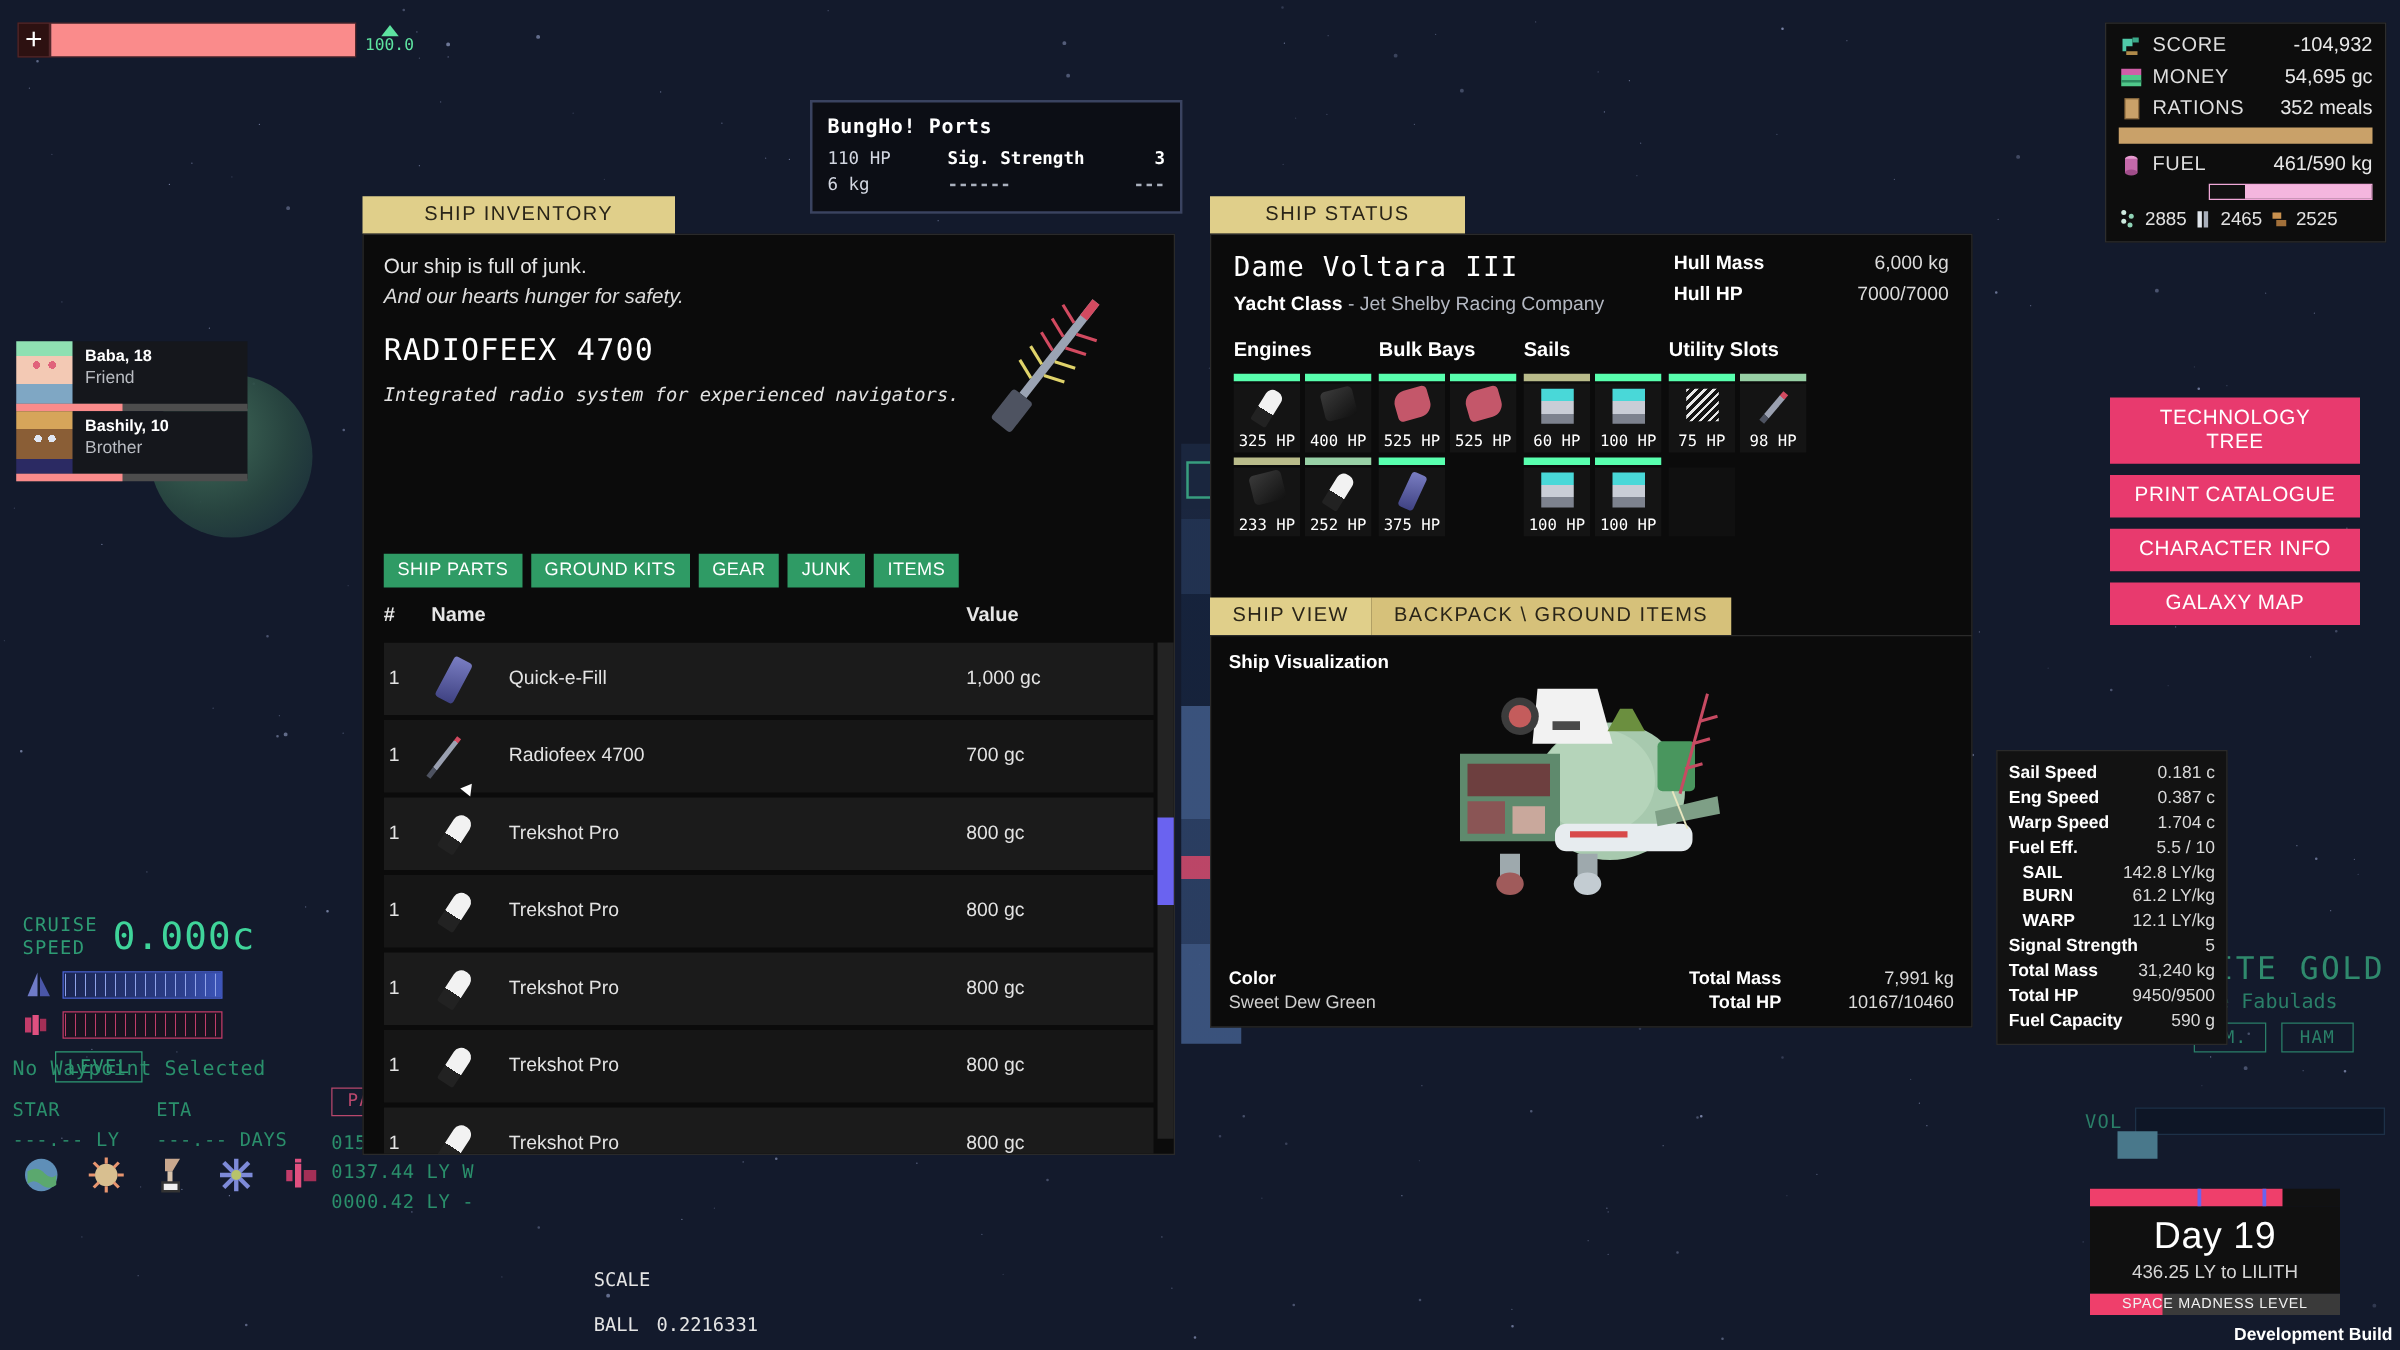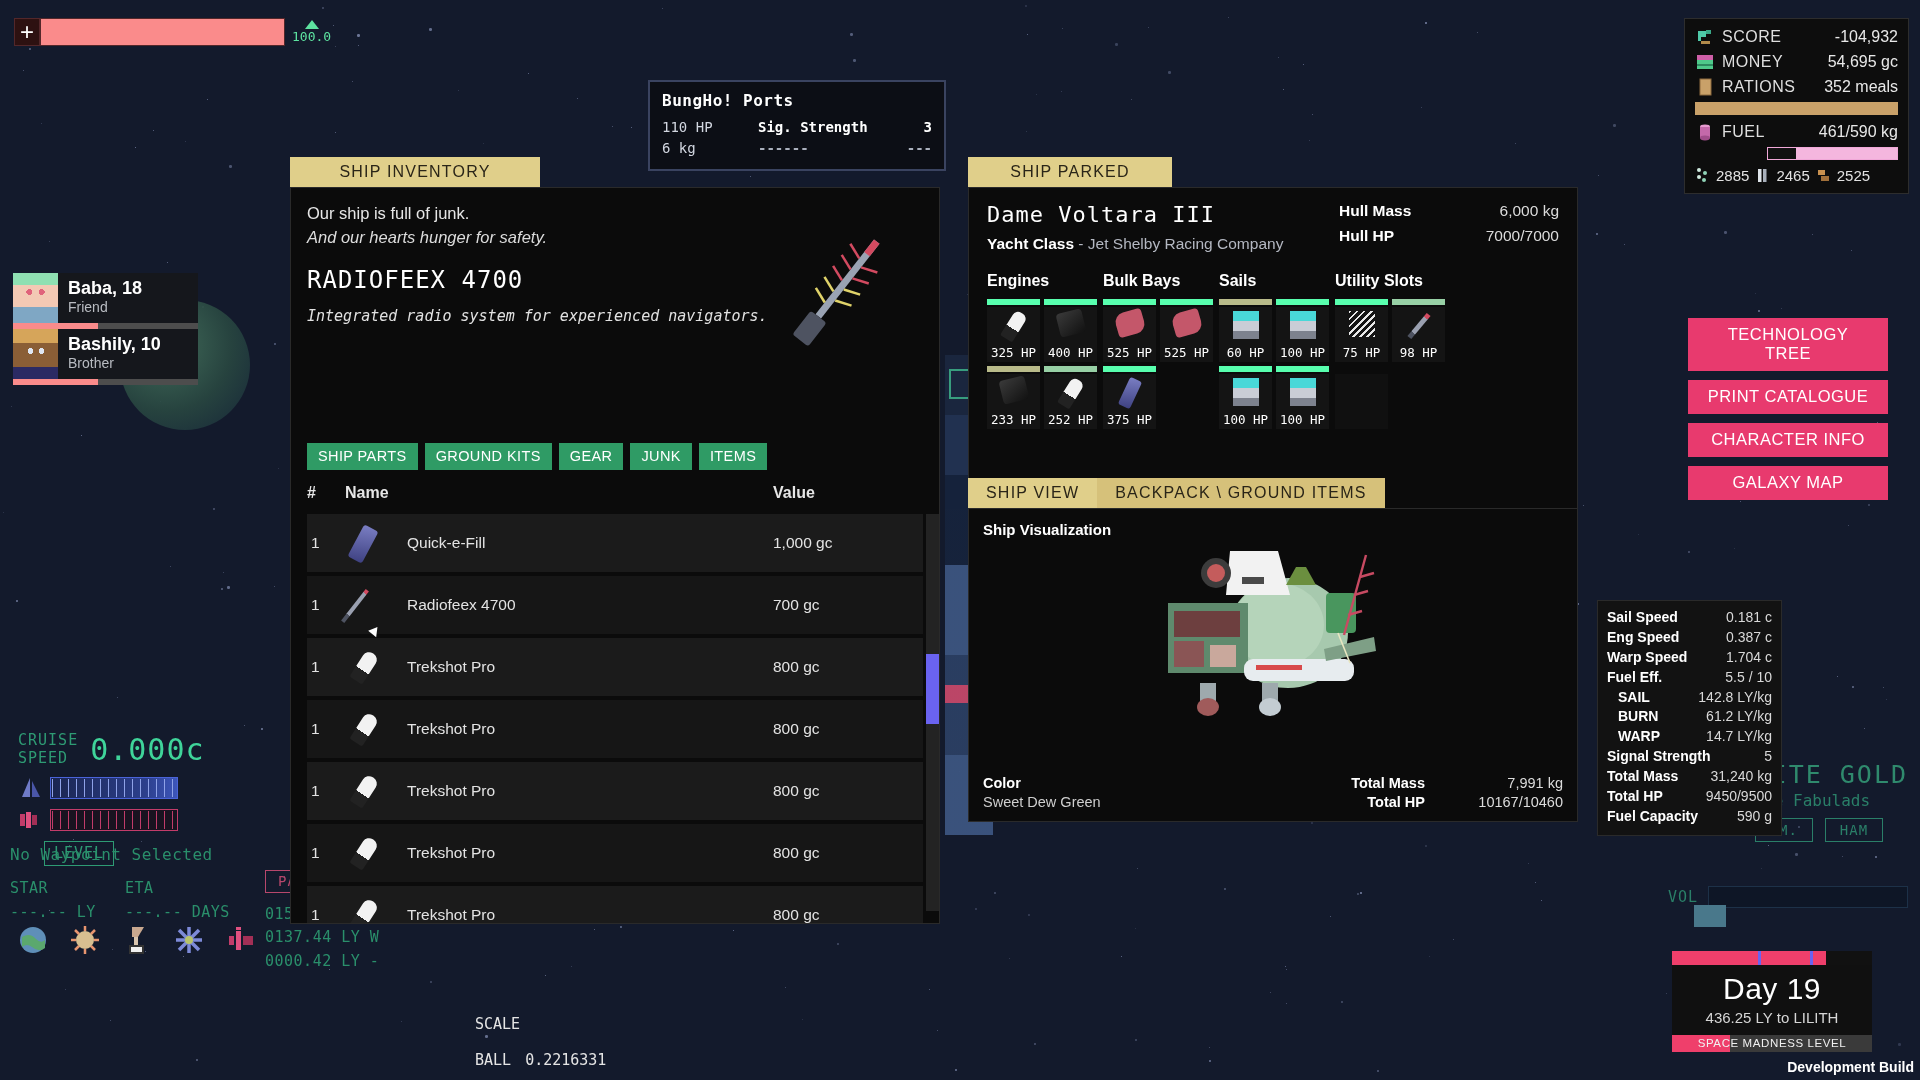--- a/index.html
+++ b/index.html
@@ -57,21 +57,21 @@
     font-family:"DejaVu Sans Mono", monospace;
   }
   .uptri { width:0;height:0;border-left:7px solid transparent;border-right:7px solid transparent;
            border-bottom:9px solid #5de3a0; margin:0 auto 1px; }
 
   
   #crew { position:absolute; left:13px; top:273px; z-index:10; width:185px; }
   .crew-row { position:relative; display:flex; height:54px; margin-bottom:2px; }
   .crew-pic { width:45px; height:54px; flex:none; position:relative; overflow:hidden; }
   .crew-info { flex:1; background:#15171c; padding:5px 0 0 10px; }
-  .crew-name { font-size:18px; font-weight:bold; color:#fff; line-height:1.15; }
+  .crew-name { font-size:13px; font-weight:bold; color:#fff; line-height:1.15; }
   .crew-rel  { font-size:14px; color:#b9bcc2; line-height:1.2; }
   .crew-hp { position:absolute; left:45px; bottom:-2px; height:6px; width:140px; background:#4d4d4d; }
   .crew-hp i { display:block; height:100%; background:#fa8b8b; }
   .crew-hp.on-pic { left:0; width:185px; }
 
   .p1 { background:linear-gradient(180deg,#8fe0b2 0 12px,#f3c9b4 12px 34px,#7fa7c4 34px 54px); }
   .p1::before{content:"";position:absolute;left:10px;top:14px;width:25px;height:10px;
     background:radial-gradient(circle at 25% 50%,#e0637b 3px,transparent 3px),
                radial-gradient(circle at 75% 50%,#e0637b 3px,transparent 3px);}
   .p2 { background:linear-gradient(180deg,#d6a55a 0 14px,#8a5e36 14px 38px,#2b2a63 38px 54px); }
@@ -796,21 +796,21 @@
           <div class="r-val">800 gc</div>
         </div>
       </div>
     <div id="inv-scroll">
       <div id="inv-thumb"></div>
     </div>
   </div>
 </div>
 
 <div id="status">
-  <div class="tabhead">SHIP PARKED</div>
+  <div class="tabhead">SHIP STATUS</div>
   <div class="panelbody" id="status-body">
     <div class="ship-name">Dame Voltara III</div>
     <div class="ship-class">
       <b>Yacht Class</b>
       <span>- Jet Shelby Racing Company</span>
     </div>
     <div class="hull-box">
       <div class="hull-row">
         <div class="hk">Hull Mass</div>
         <div class="hv">6,000 kg</div>
@@ -1087,21 +1087,21 @@
     <div class="ss-row">
       <span class="k ind">SAIL</span>
       <span class="v">142.8 LY/kg</span>
     </div>
     <div class="ss-row">
       <span class="k ind">BURN</span>
       <span class="v">61.2 LY/kg</span>
     </div>
     <div class="ss-row">
       <span class="k ind">WARP</span>
-      <span class="v">14.7 LY/kg</span>
+      <span class="v">12.1 LY/kg</span>
     </div>
     <div class="ss-row">
       <span class="k">Signal Strength</span>
       <span class="v">5</span>
     </div>
     <div class="ss-row">
       <span class="k">Total Mass</span>
       <span class="v">31,240 kg</span>
     </div>
     <div class="ss-row">

